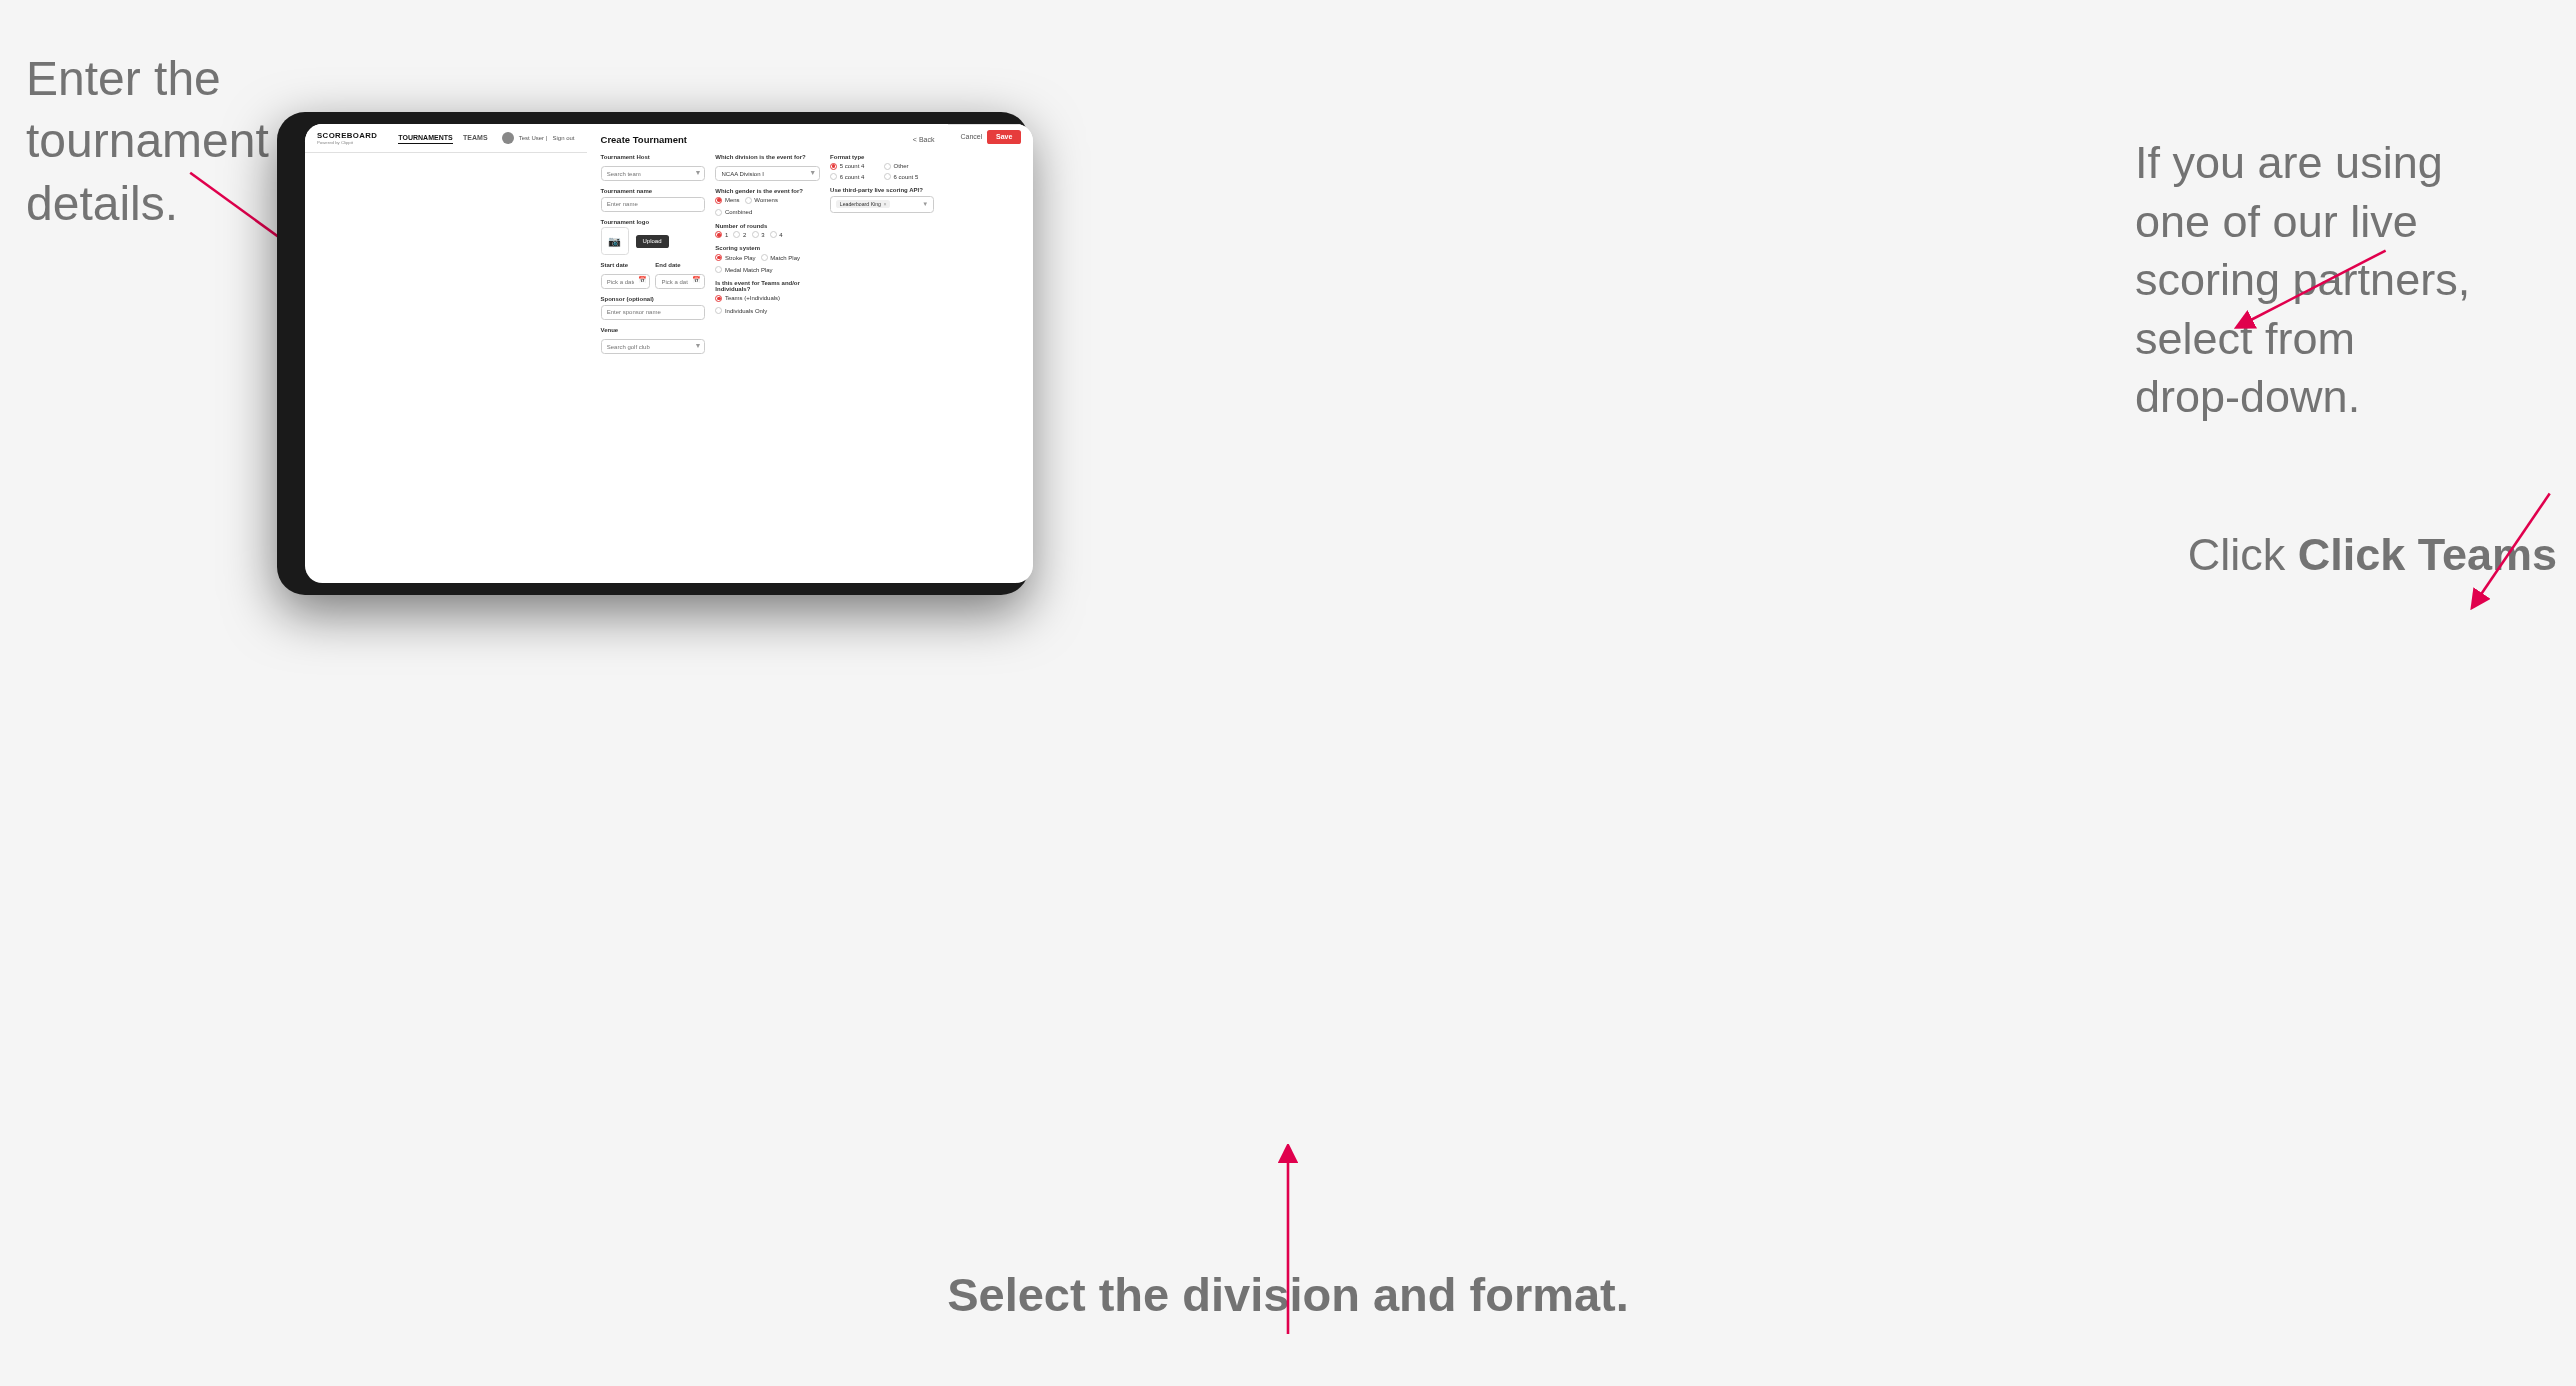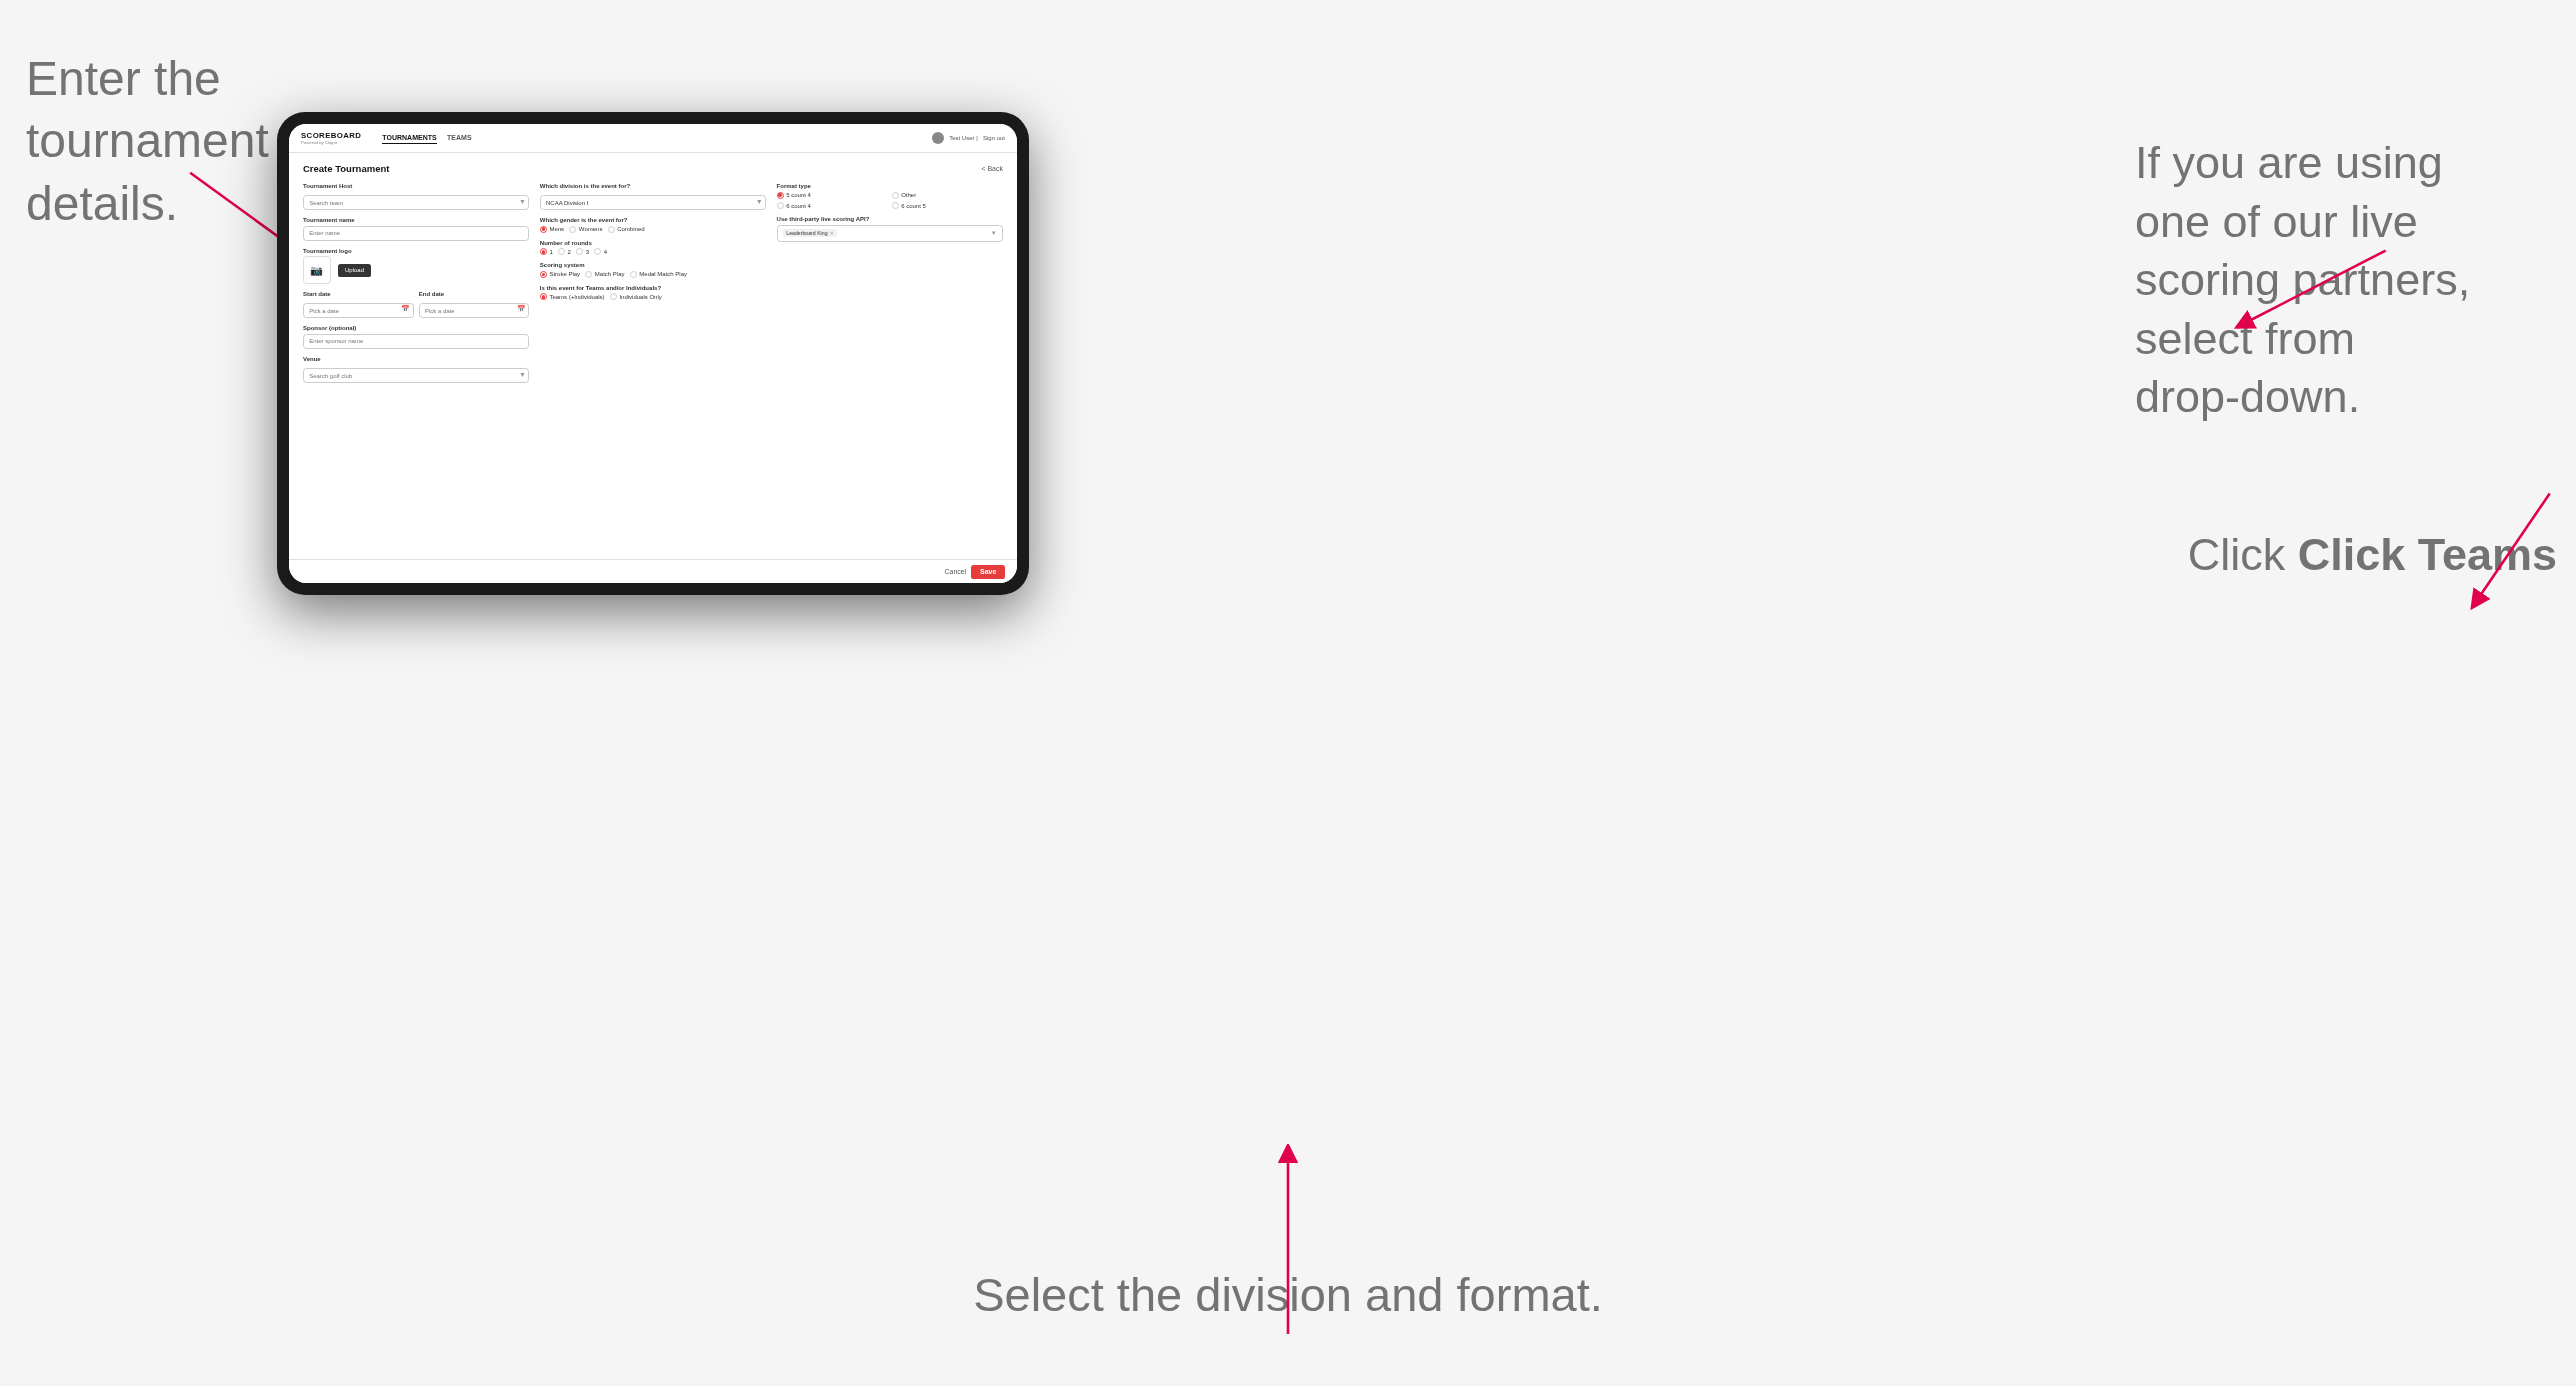--- a/index.html
+++ b/index.html
@@ -35,21 +35,21 @@
       line-height: 1.3;
       text-align: left;
       width: 415px;
     }
 
     .annotation-bottom {
       bottom: 61px;
       left: 50%;
       transform: translateX(-50%);
       font-size: 47px;
-      font-weight: 400;
+      font-weight: 700;
       white-space: nowrap;
     }
 
     .annotation-clicksave {
       top: 527px;
       right: 17.3px;
       font-size: 45px;
     }
 
     
@@ -71,21 +71,21 @@
       box-shadow: 0 17.3px 52px rgba(0,0,0,0.5);
     }
 
     .tablet-screen {
       width: 100%;
       height: 100%;
       background: #fff;
       border-radius: 17.3px;
       overflow: hidden;
       display: flex;
-      flex-direction: column;
+      margin-left: 16px;
     }
 
     
     .nav-bar {
       background: #fff;
       border-bottom: 0.9px solid #e0e0e0;
       padding: 5.2px 12px;
       display: flex;
       align-items: center;
       gap: 14px;

